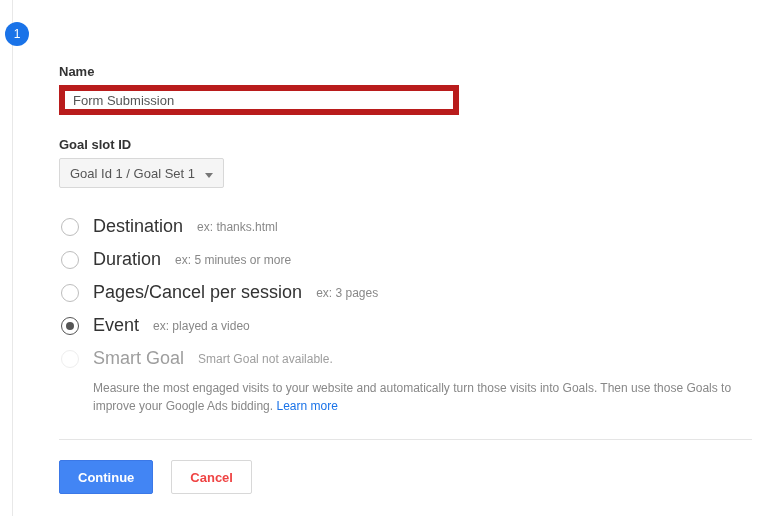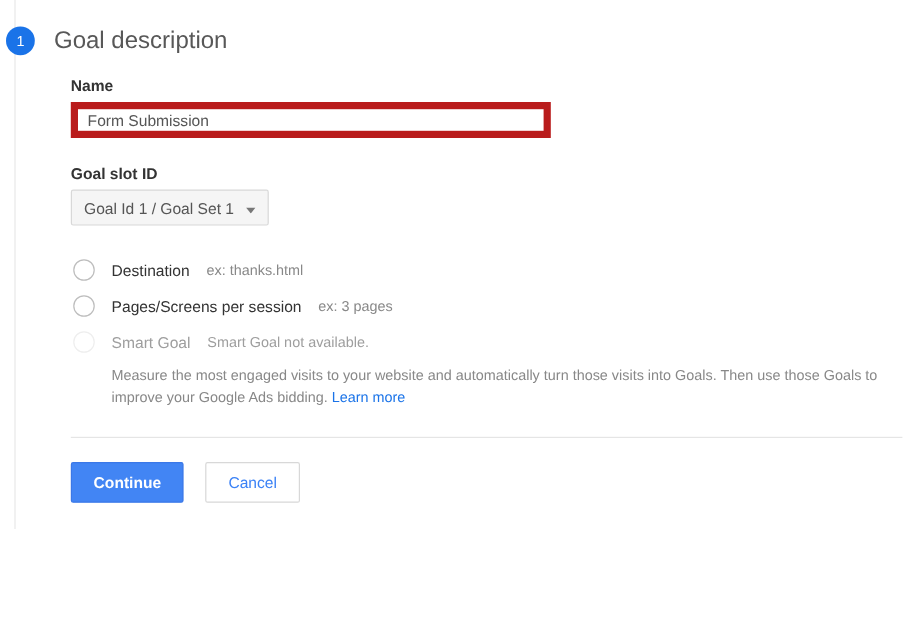--- a/index.html
+++ b/index.html
@@ -105,21 +105,21 @@
     width: 8px;
     height: 8px;
     background: #555;
     border-radius: 50%;
   }
   .radio.disabled {
     border-color: #eee;
     cursor: default;
   }
   .opt-label {
-    font-size: 13px;
+    font-size: 18px;
     color: #333;
     margin-right: 14px;
   }
   .opt-label.disabled { color: #9e9e9e; }
   .opt-example {
     font-size: 12px;
     color: #888;
   }
   .opt-example.disabled { color: #9e9e9e; }
   .smart-desc {
@@ -157,33 +157,32 @@
     align-items: center;
     justify-content: center;
   }
   .btn-primary {
     background: #4285f4;
     color: #fff;
     border: 1px solid #3b78e7;
   }
   .btn-secondary {
     background: #fff;
-    color: #3b82f6;
+    color: #ef4444;
     border: 1px solid #d8d8d8;
-    font-weight: 400;
+    font-weight: 700;
   }
 </style>
 </head>
 <body>
 
 <div class="wrap">
 
   <div class="step-header">
     <div class="step-badge">1</div>
-    <div class="step-title">Goal description</div>
   </div>
 
   <div class="form-body">
 
     <div class="section">
       <label class="field-label">Name</label>
       <input type="text" class="text-input" value="Form Submission" style="">
     </div>
 
     <div class="section">
@@ -201,29 +200,43 @@
     <div class="section" style="margin-bottom:8px;">
 
       <div class="radio-row">
         <div class="radio">
             <div class="dot"></div>
           </div>
         <span class="opt-label">Destination</span>
         <span class="opt-example">ex: thanks.html</span>
       </div>
 
-
       <div class="radio-row">
         <div class="radio">
             <div class="dot"></div>
           </div>
-        <span class="opt-label">Pages/Screens per session</span>
+        <span class="opt-label">Duration</span>
+        <span class="opt-example">ex: 5 minutes or more</span>
+      </div>
+
+      <div class="radio-row">
+        <div class="radio">
+            <div class="dot"></div>
+          </div>
+        <span class="opt-label">Pages/Cancel per session</span>
         <span class="opt-example">ex: 3 pages</span>
       </div>
 
+      <div class="radio-row">
+        <div class="radio selected">
+            <div class="dot"></div>
+          </div>
+        <span class="opt-label">Event</span>
+        <span class="opt-example">ex: played a video</span>
+      </div>
 
       <div class="radio-row">
         <div class="radio disabled"></div>
         <span class="opt-label disabled">Smart Goal</span>
         <span class="opt-example disabled">Smart Goal not available.</span>
       </div>
 
       <div class="smart-desc">
         <span>Measure the most engaged visits to your website and automatically turn those visits into Goals. Then use those Goals to improve your Google Ads bidding.</span>
         <a>Learn more</a>

